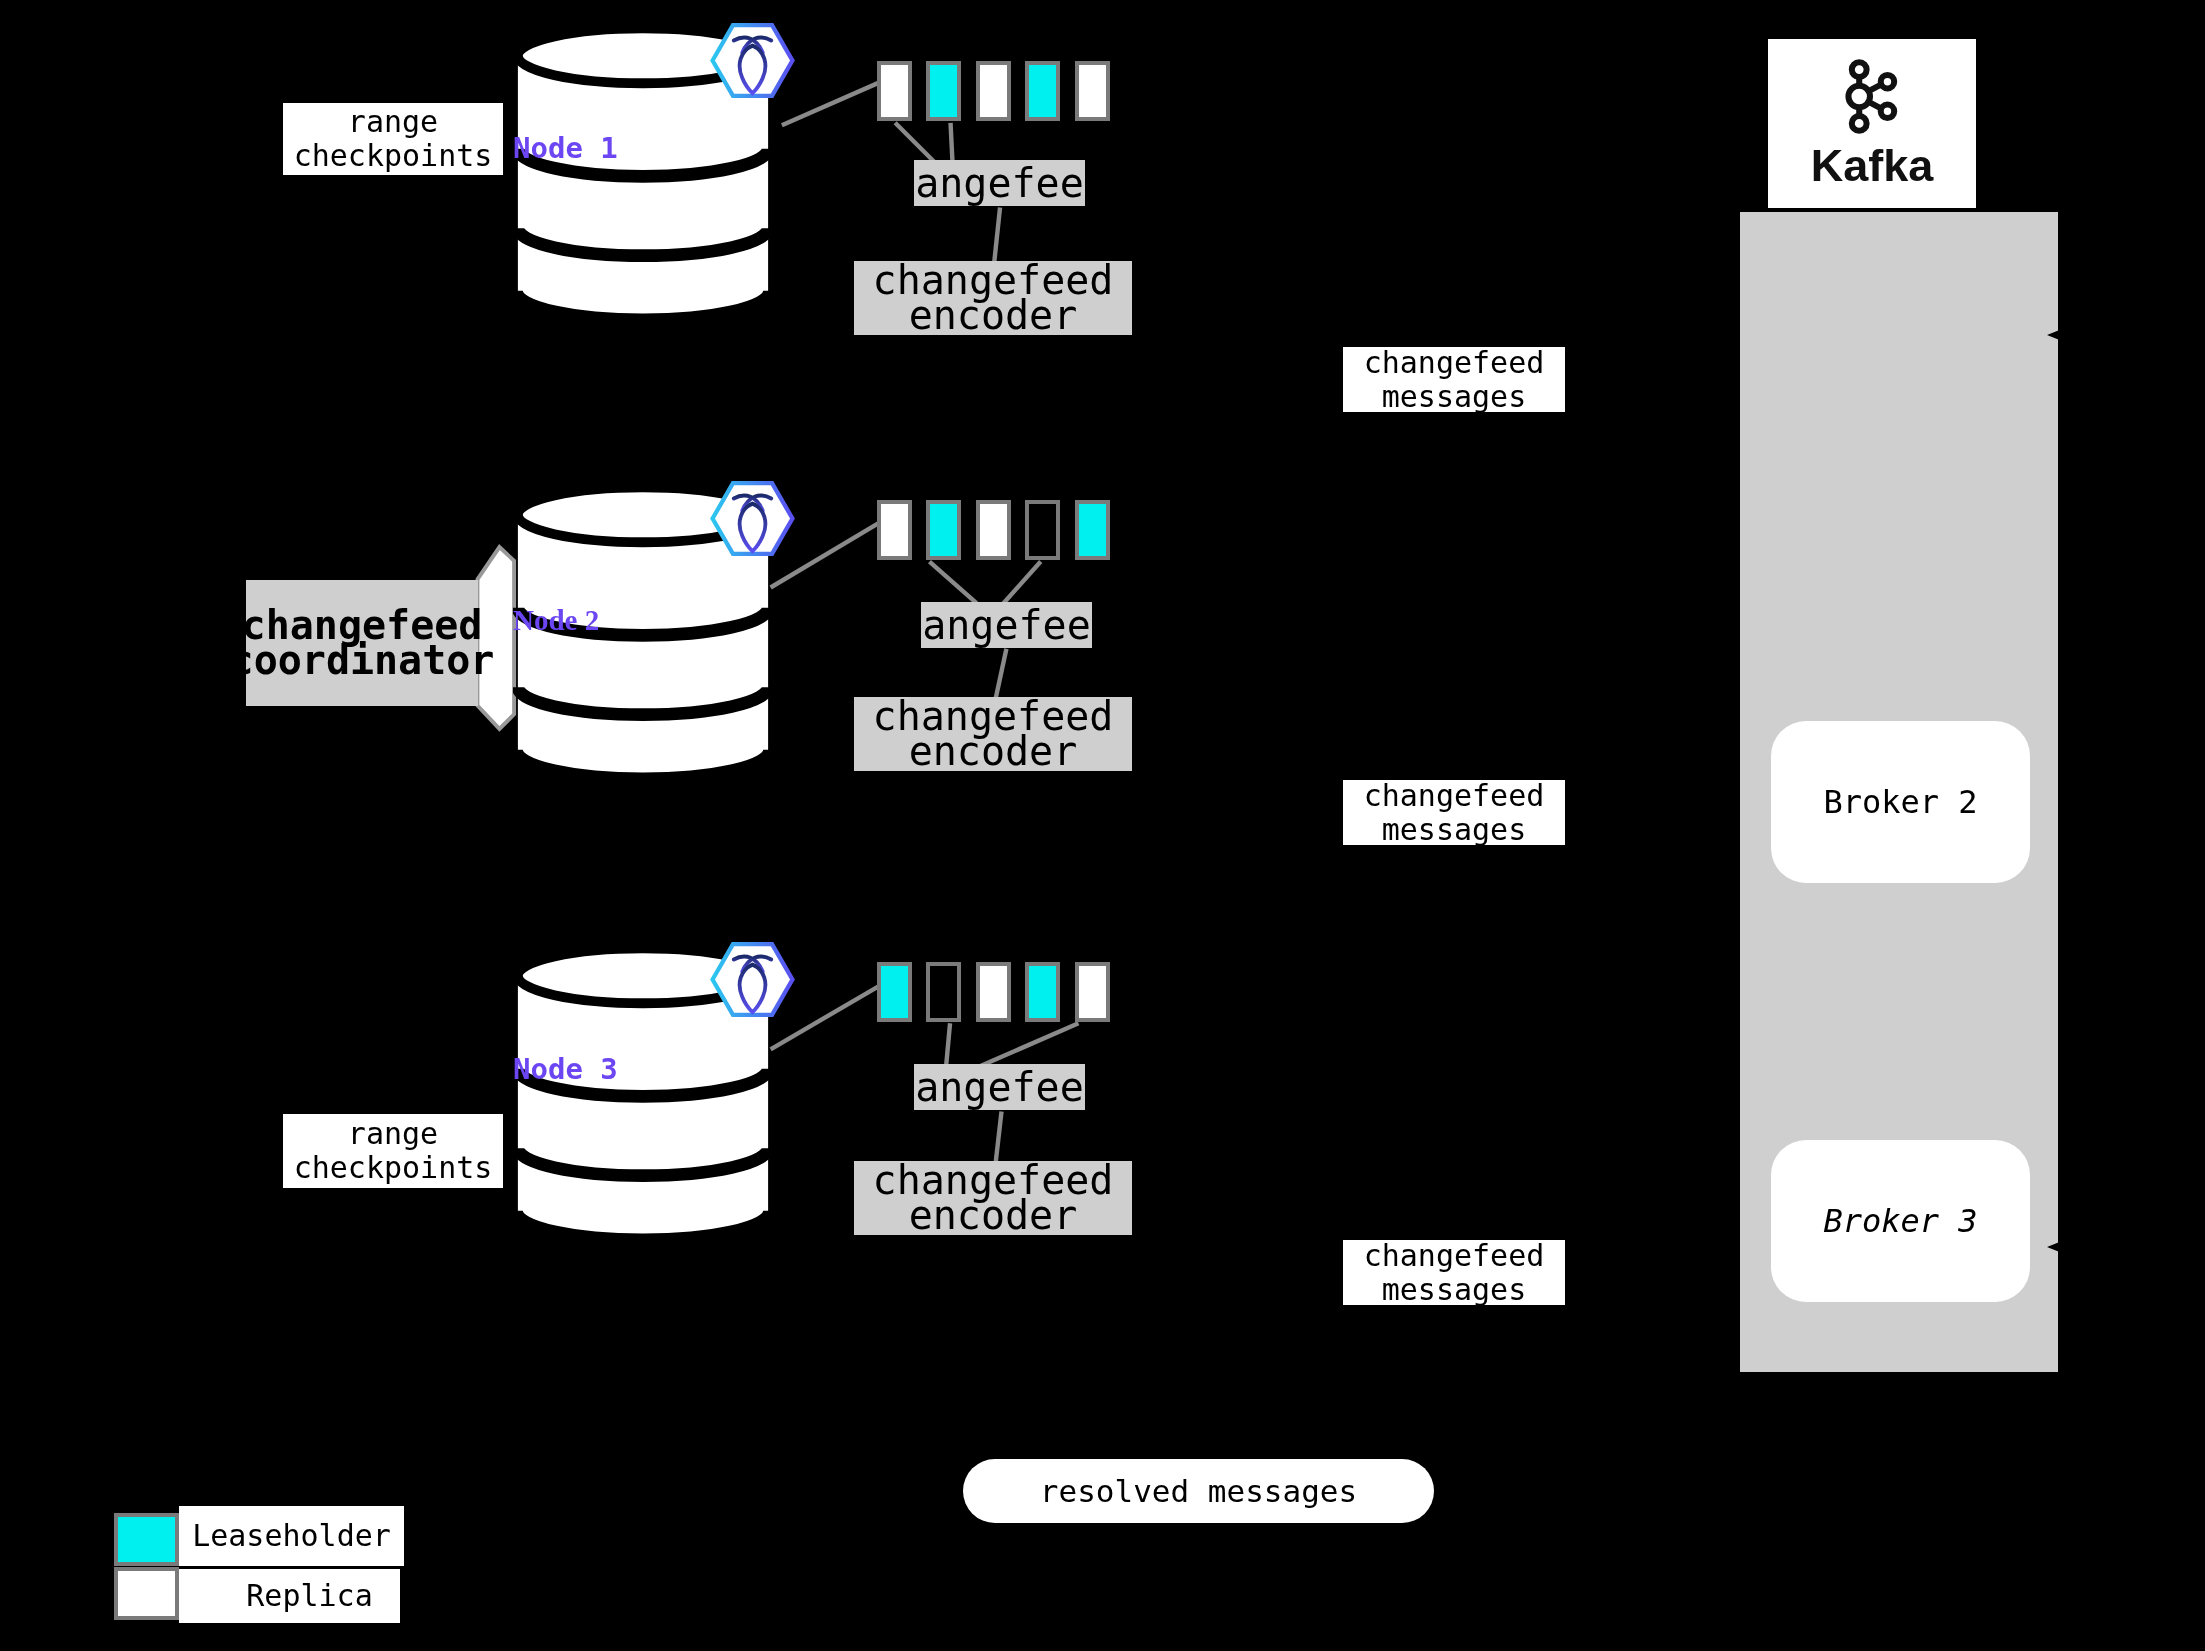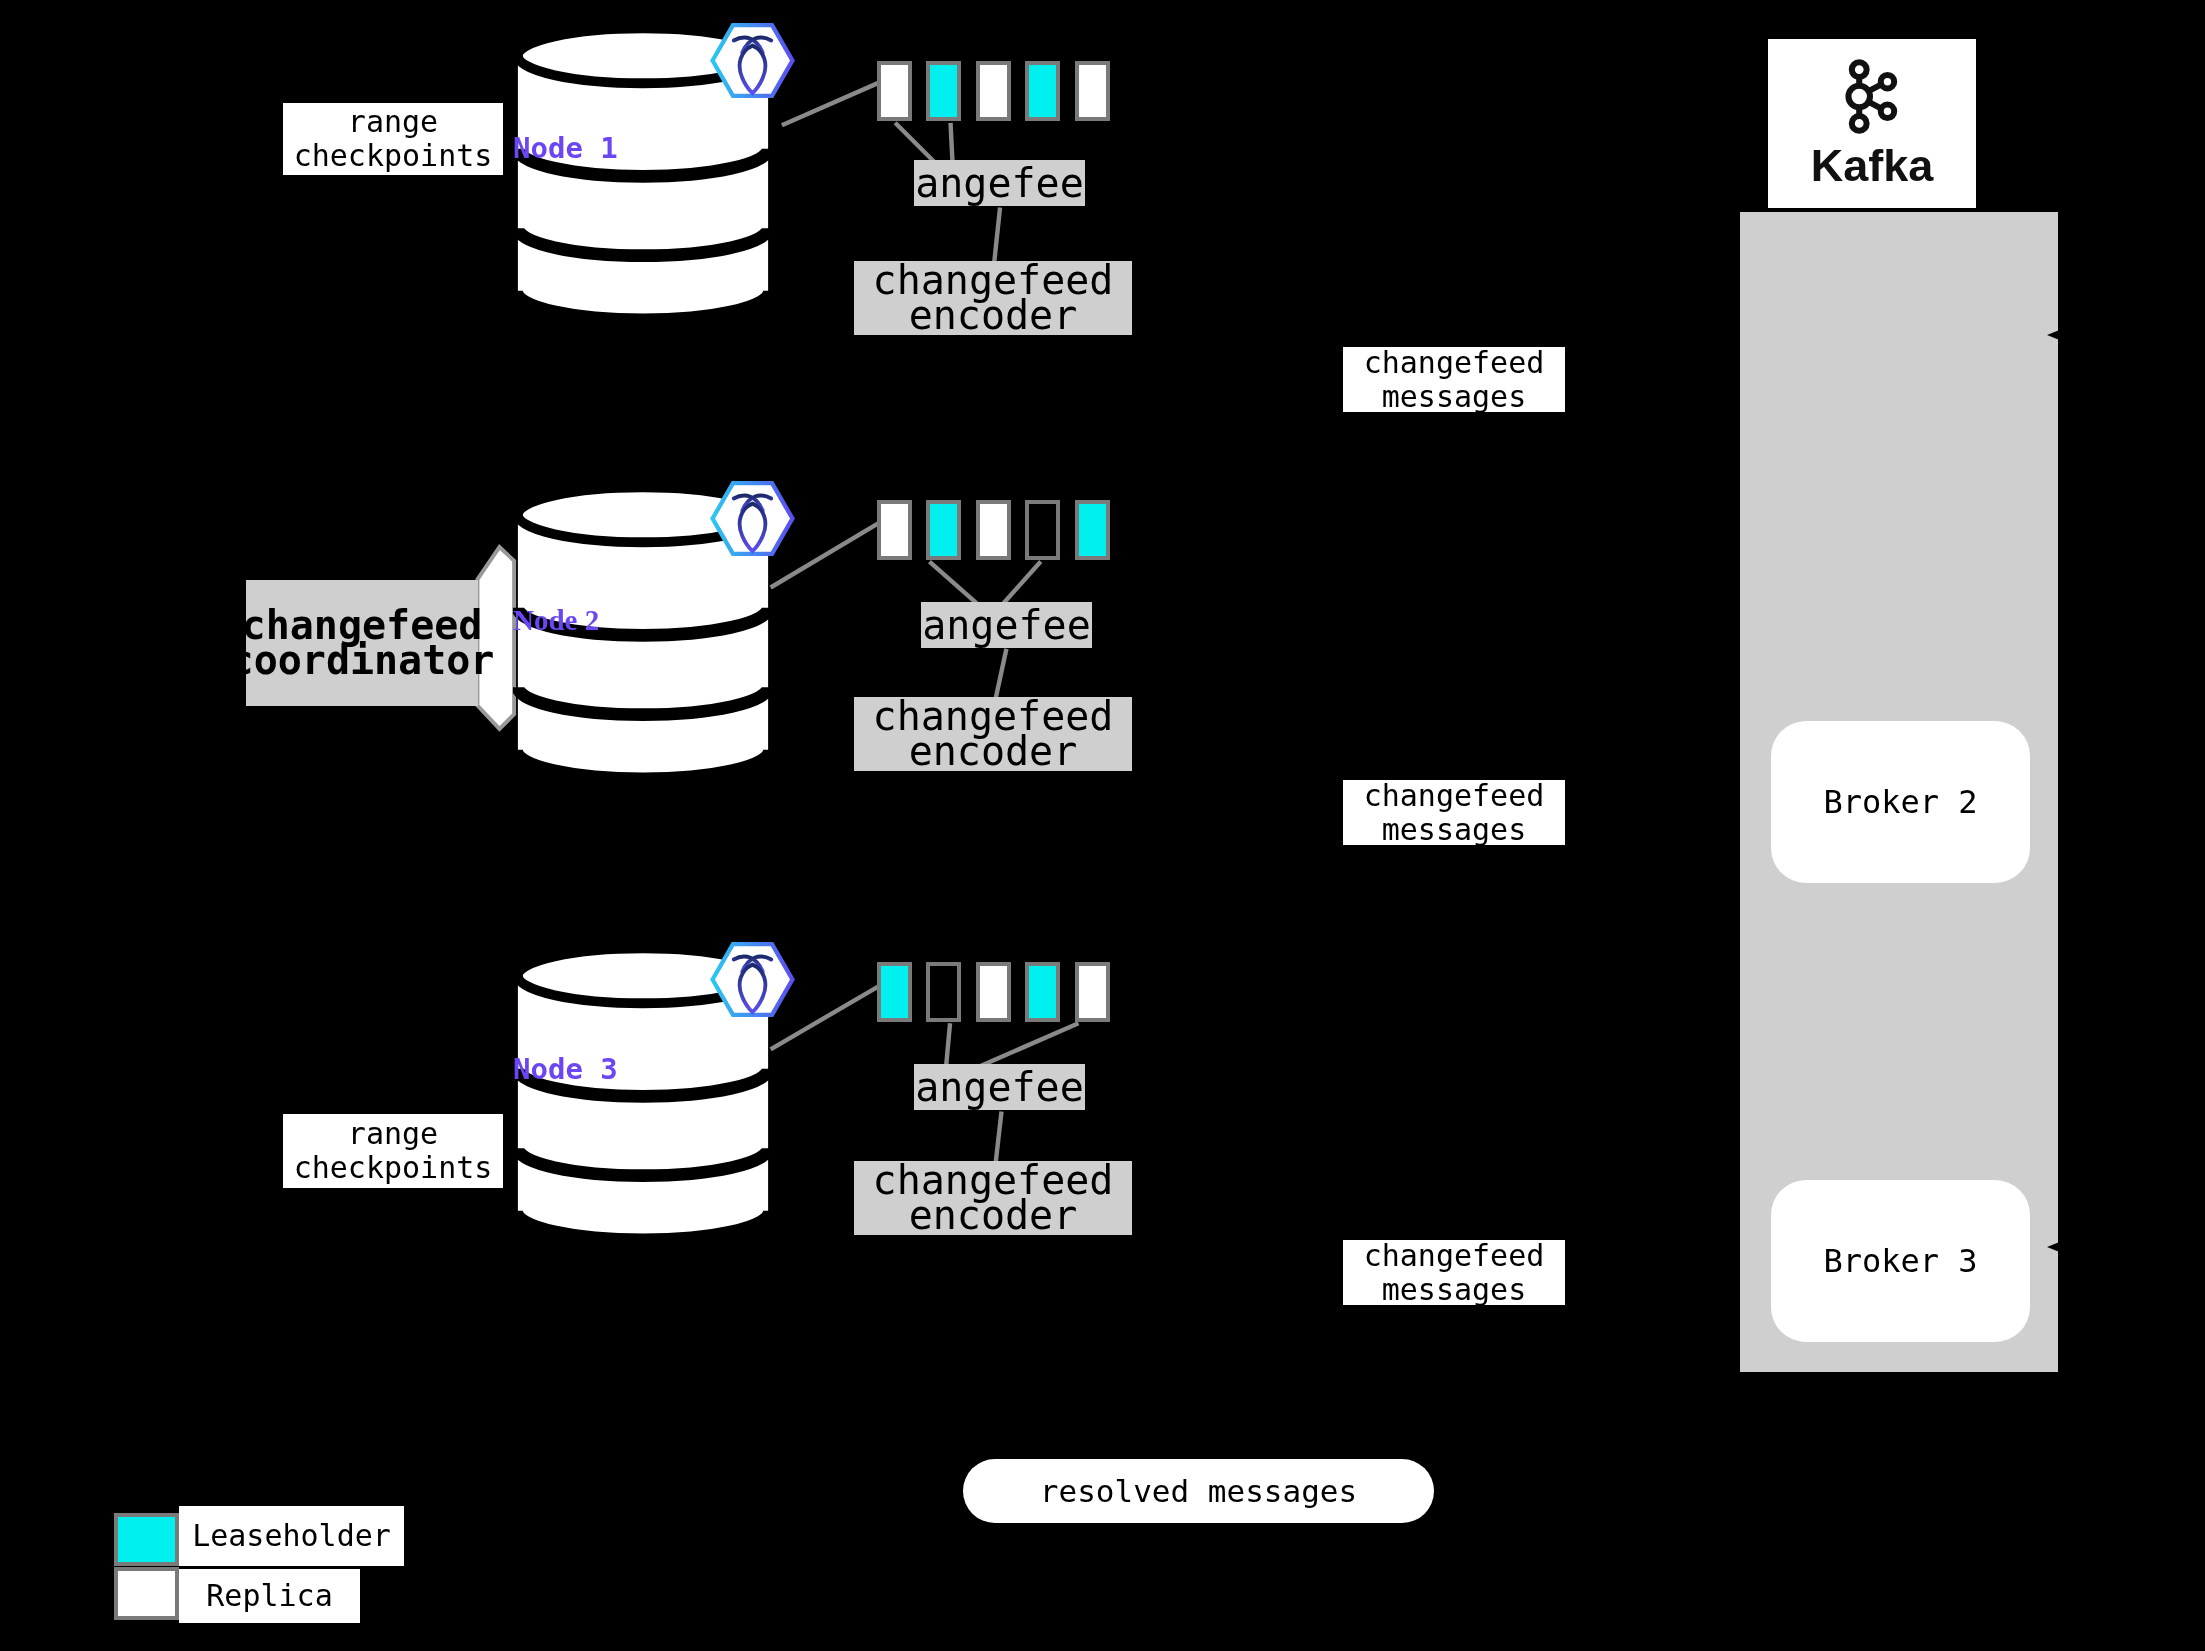--- a/index.html
+++ b/index.html
@@ -72,21 +72,21 @@
         <circle cx="78" cy="38" r="10"></circle>
         <circle cx="78" cy="82" r="10"></circle>
       </g>
     </svg>
     <span id="kafka-wordmark">Kafka</span>
   </div>
 
   <div class="broker" style="top:721px;">
     <span>Broker 2</span>
   </div>
-  <div class="broker" style="top:1180px;">
+  <div class="broker" style="top:1140px;font-style:italic;">
     <span>Broker 3</span>
   </div>
 
   <div class="arrowhead-left" style="left:2047px;top:327px;"></div>
   <div class="arrowhead-left" style="left:2047px;top:1239px;"></div>
 
   <div class="white-label" style="left:283px;top:103px;width:220px;height:72px;">range
 checkpoints</div>
 
   <svg class="cyl" style="left:513px;top:25.5px;" width="260" height="302" viewBox="0 0 531 615">
@@ -219,16 +219,16 @@
   <div class="gray-box" style="left:854px;top:1161px;width:278px;height:74px;z-index:5;">changefeed
 encoder</div>
   <div class="white-label" style="left:1343px;top:1240px;width:222px;height:65px;">changefeed
 messages</div>
 
   <div class="white-label pill" style="left:963px;top:1459px;width:471px;height:64px;font-size:31px;">resolved messages</div>
 
   <div class="legend-swatch" style="left:114px;top:1513px;" data-kind="leaseholder"></div>
   <div class="legend-swatch" style="left:114px;top:1567px;" data-kind="replica"></div>
   <div class="white-label" style="left:179px;top:1506px;width:225px;height:60px;">Leaseholder</div>
-  <div class="white-label" style="left:179px;top:1569px;width:181px;height:54px;">Replica</div>
+  <div class="white-label" style="left:179px;top:1569px;width:181px;height:54px;padding-left:40px;">Replica</div>
 
 </div>
 
 
 </body></html>

